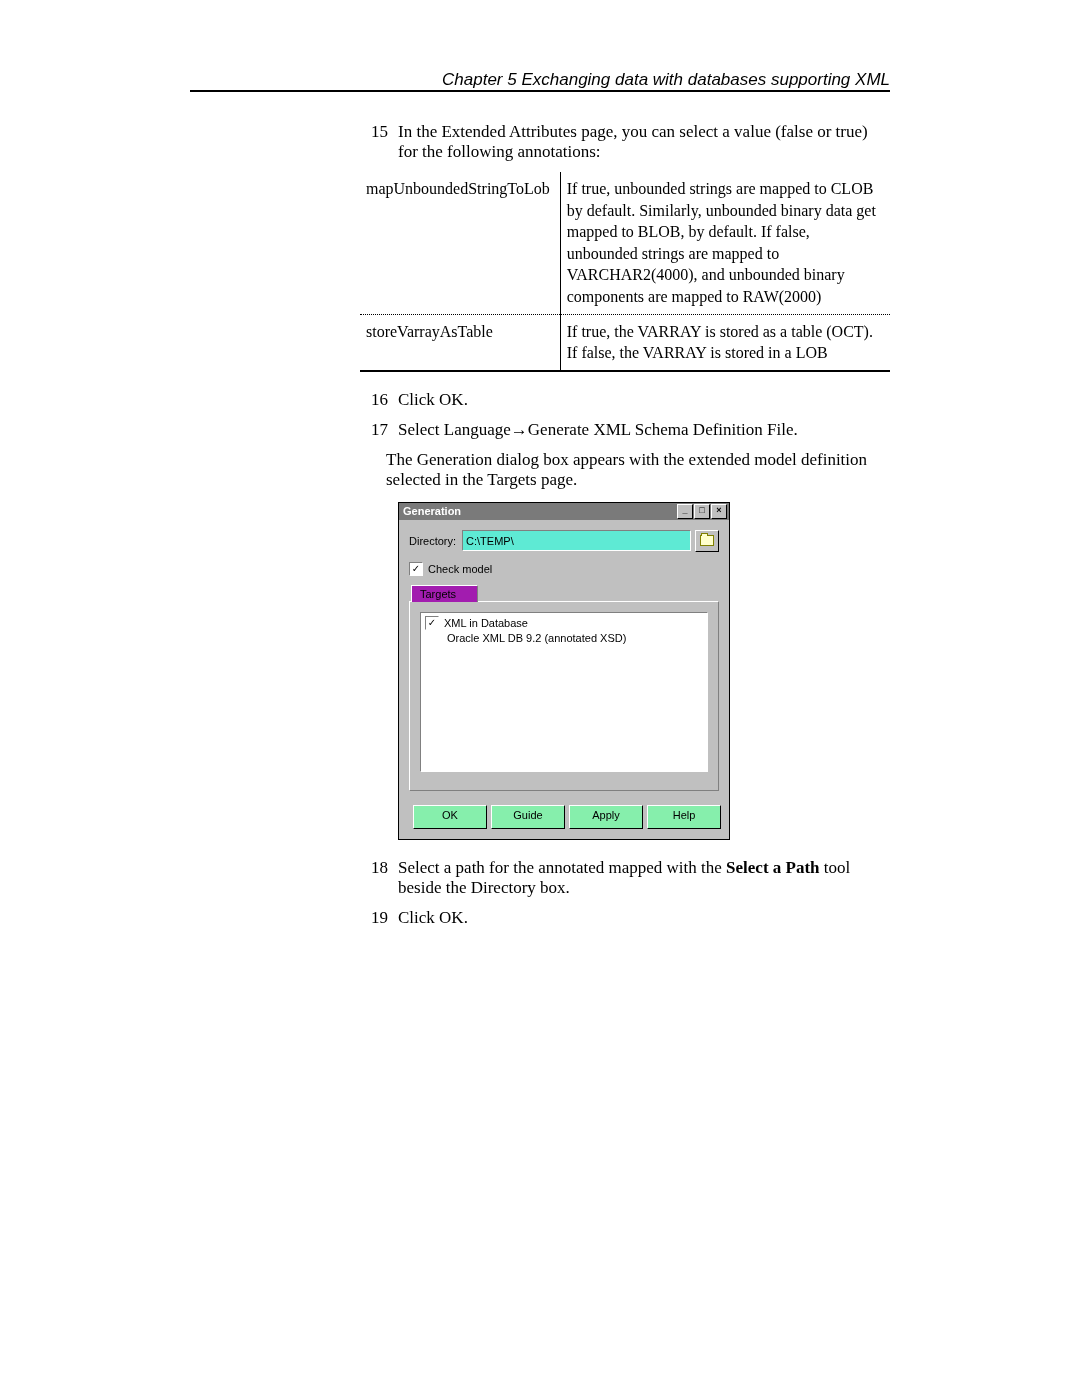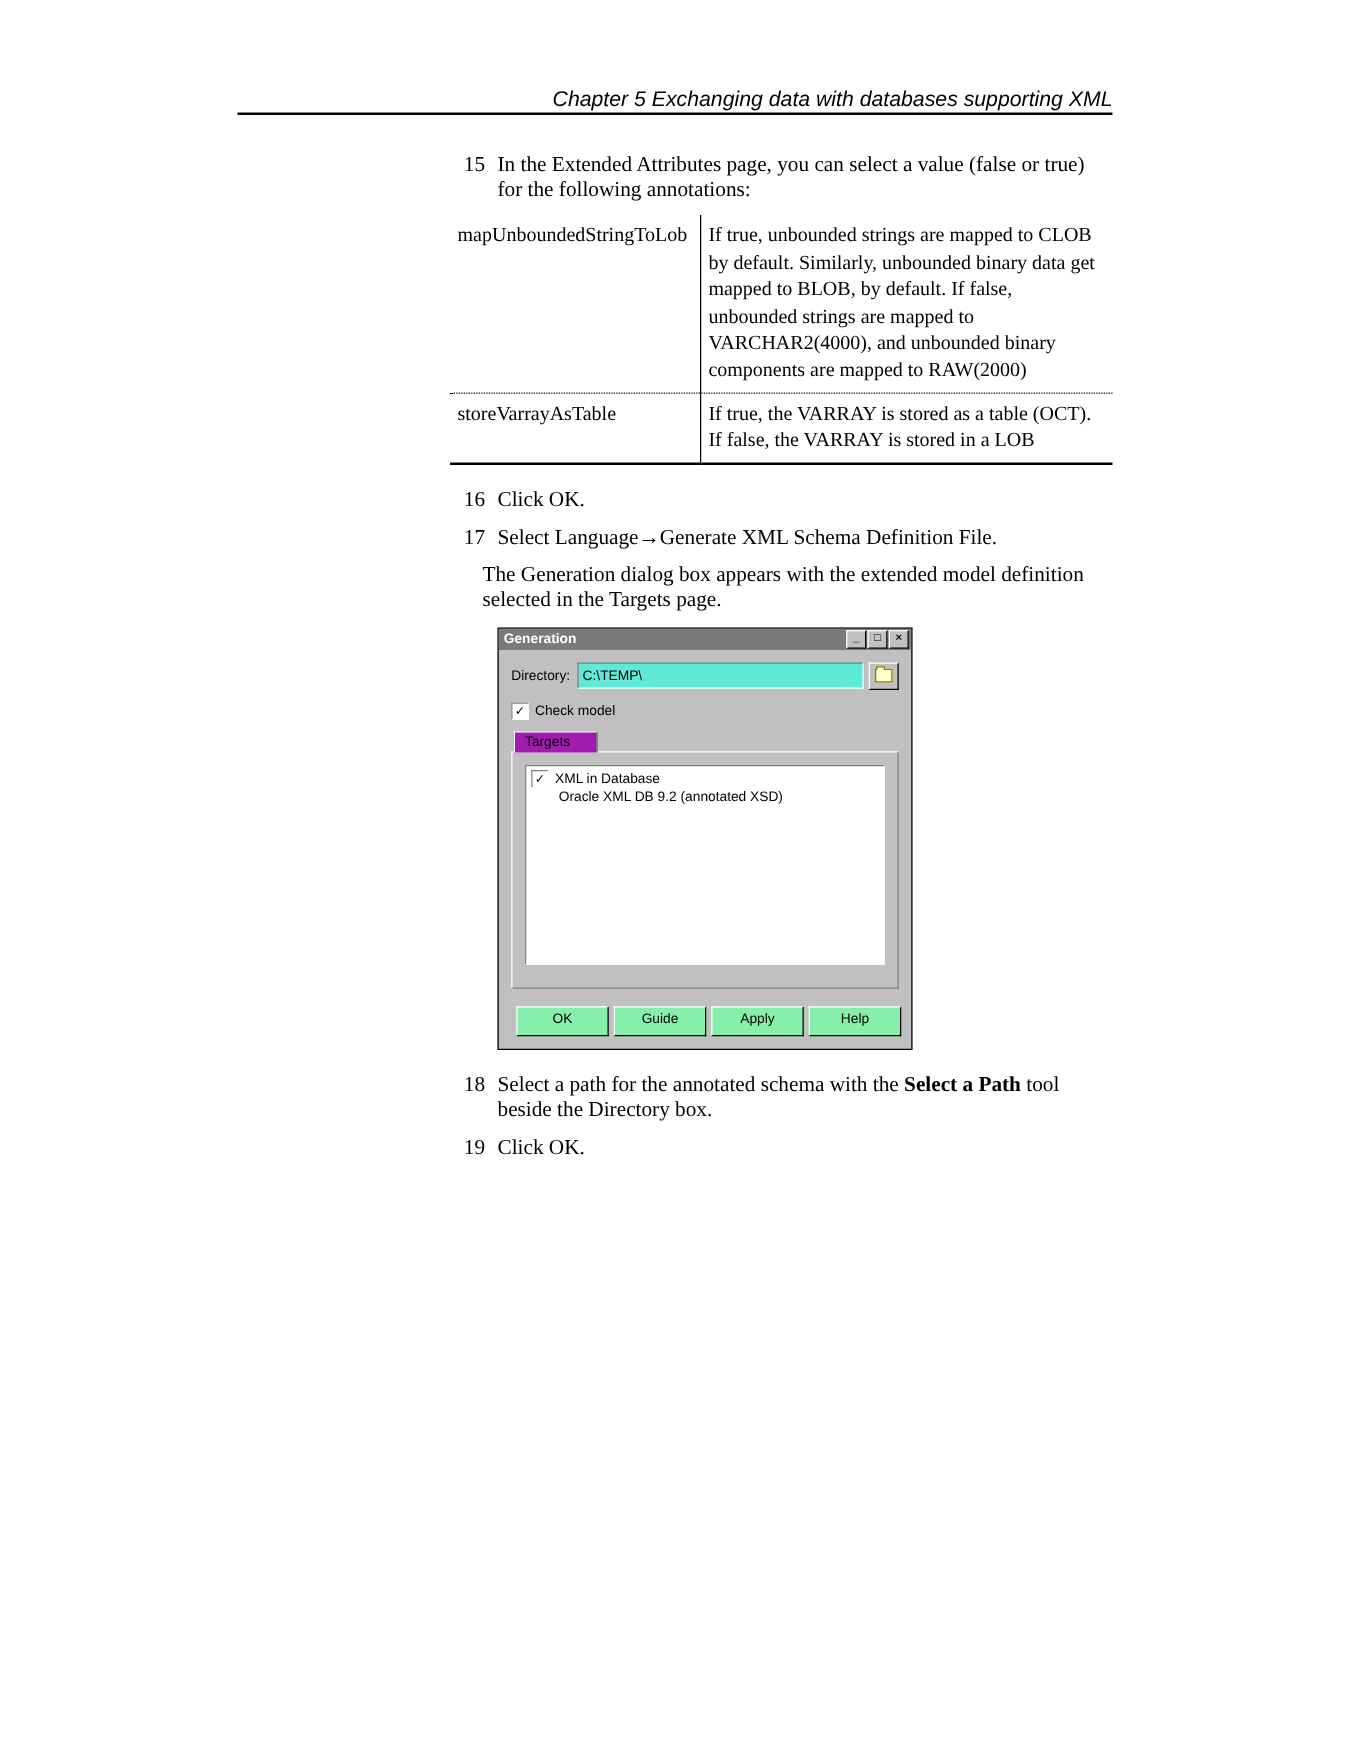--- a/index.html
+++ b/index.html
@@ -348,21 +348,21 @@
         <div class="winbtn">OK</div>
         <div class="winbtn">Guide</div>
         <div class="winbtn">Apply</div>
         <div class="winbtn">Help</div>
       </div>
     </div>
 
     <div class="step">
       <div class="step-num">18</div>
       <div class="step-text">
-        <span>Select a path for the annotated schema with the </span><b>Select a Path</b><span> tool beside the Directory box.</span>
+        <span>Select a path for the annotated mapped with the </span><b>Select a Path</b><span> tool beside the Directory box.</span>
       </div>
     </div>
 
     <div class="step">
       <div class="step-num">19</div>
       <div class="step-text">Click OK.</div>
     </div>
 
   </div>
 

